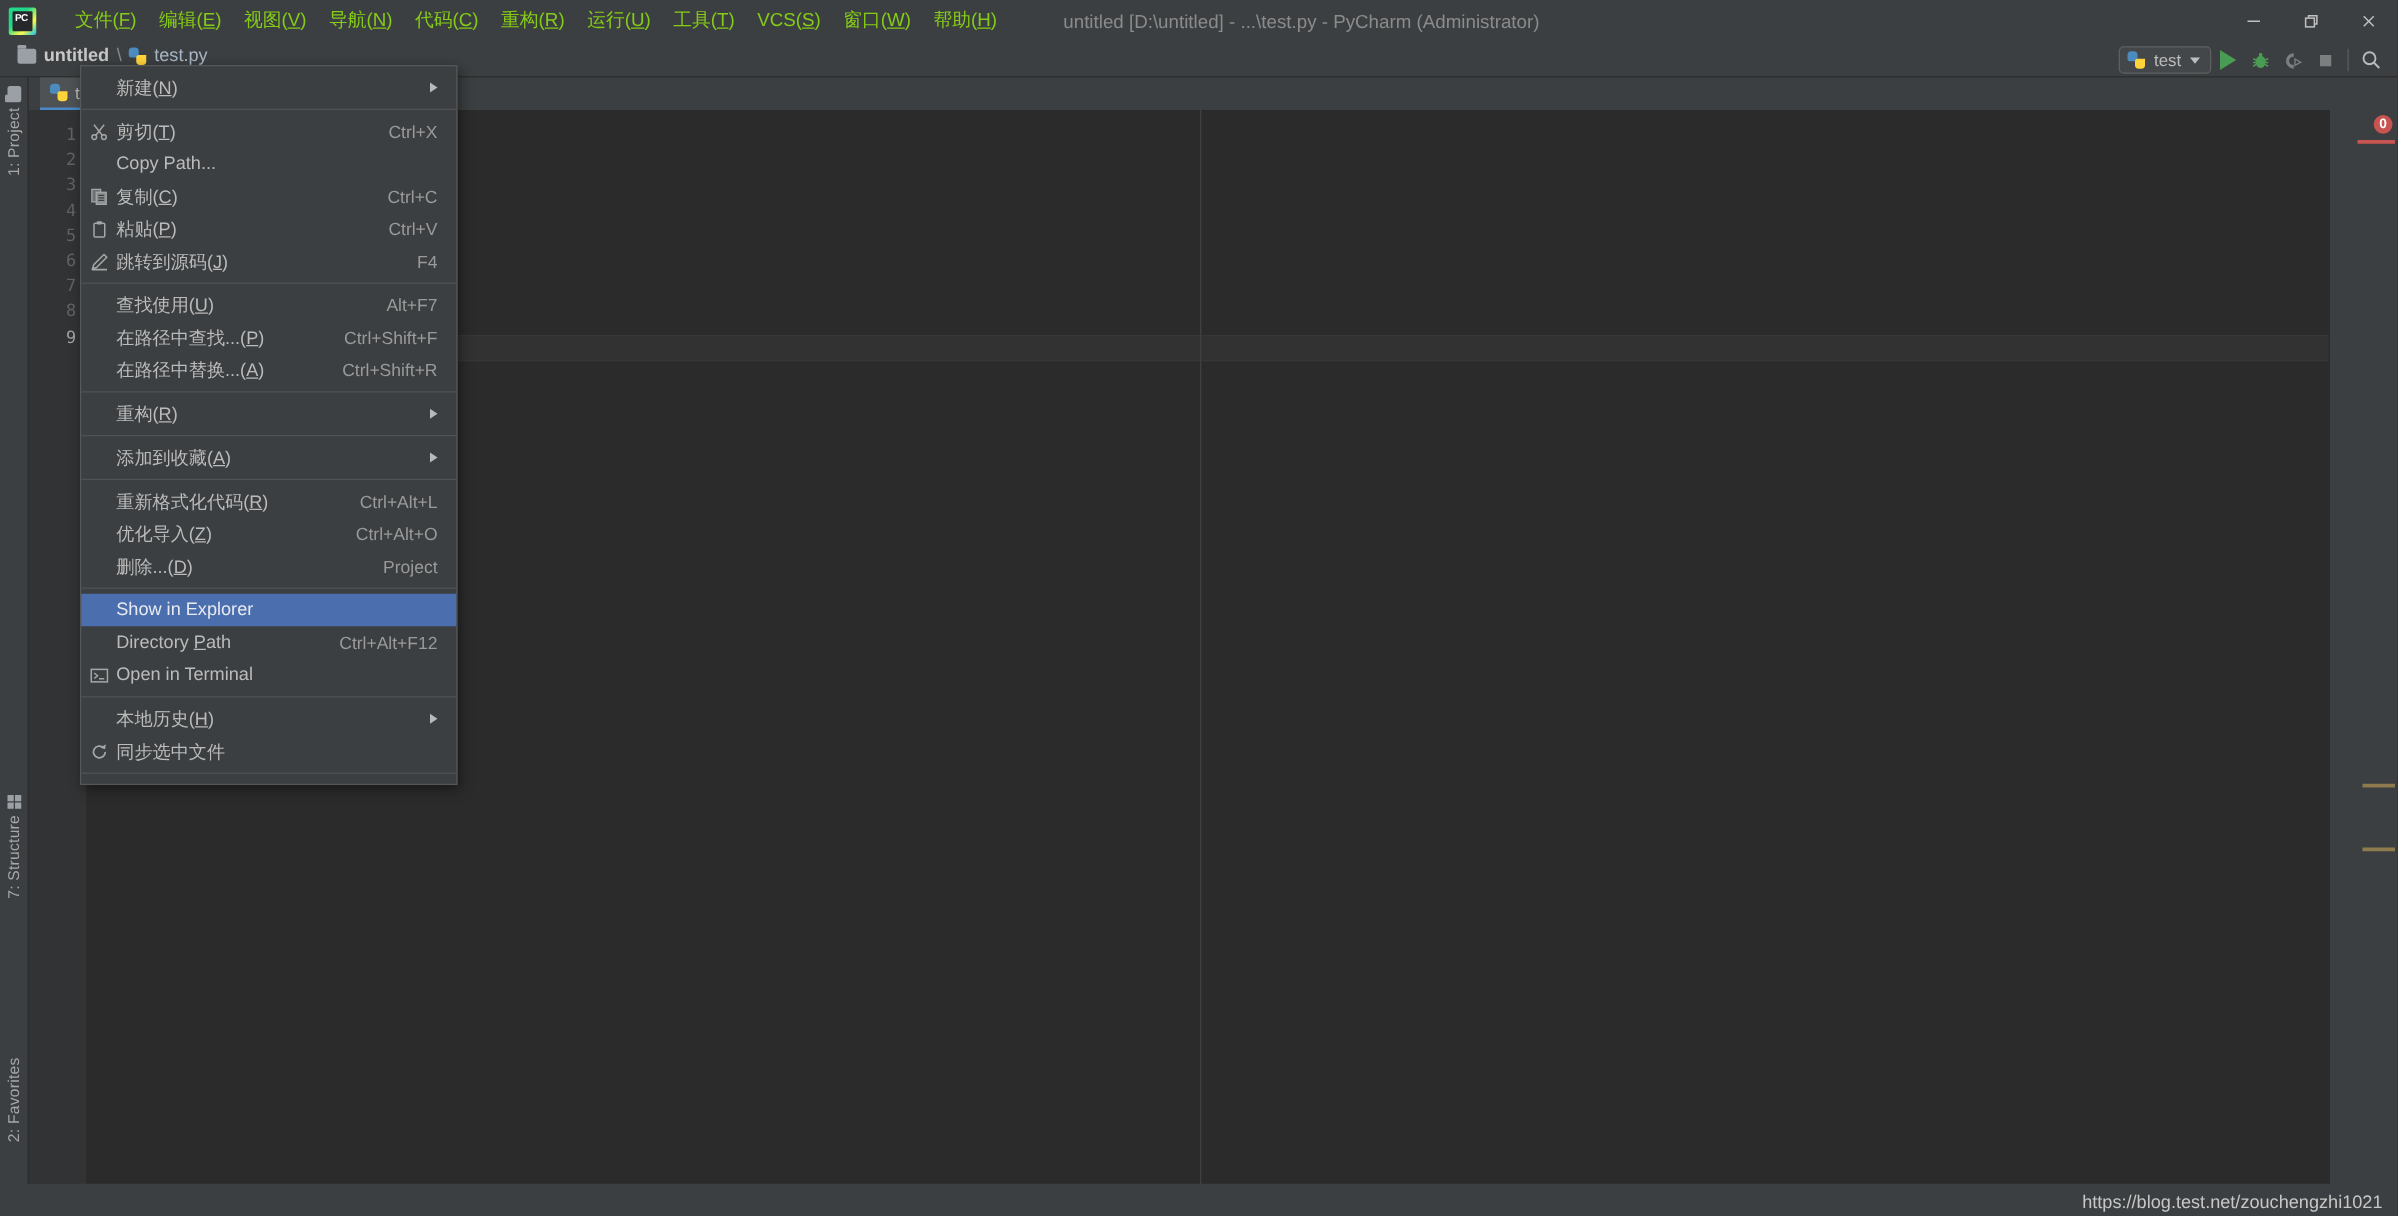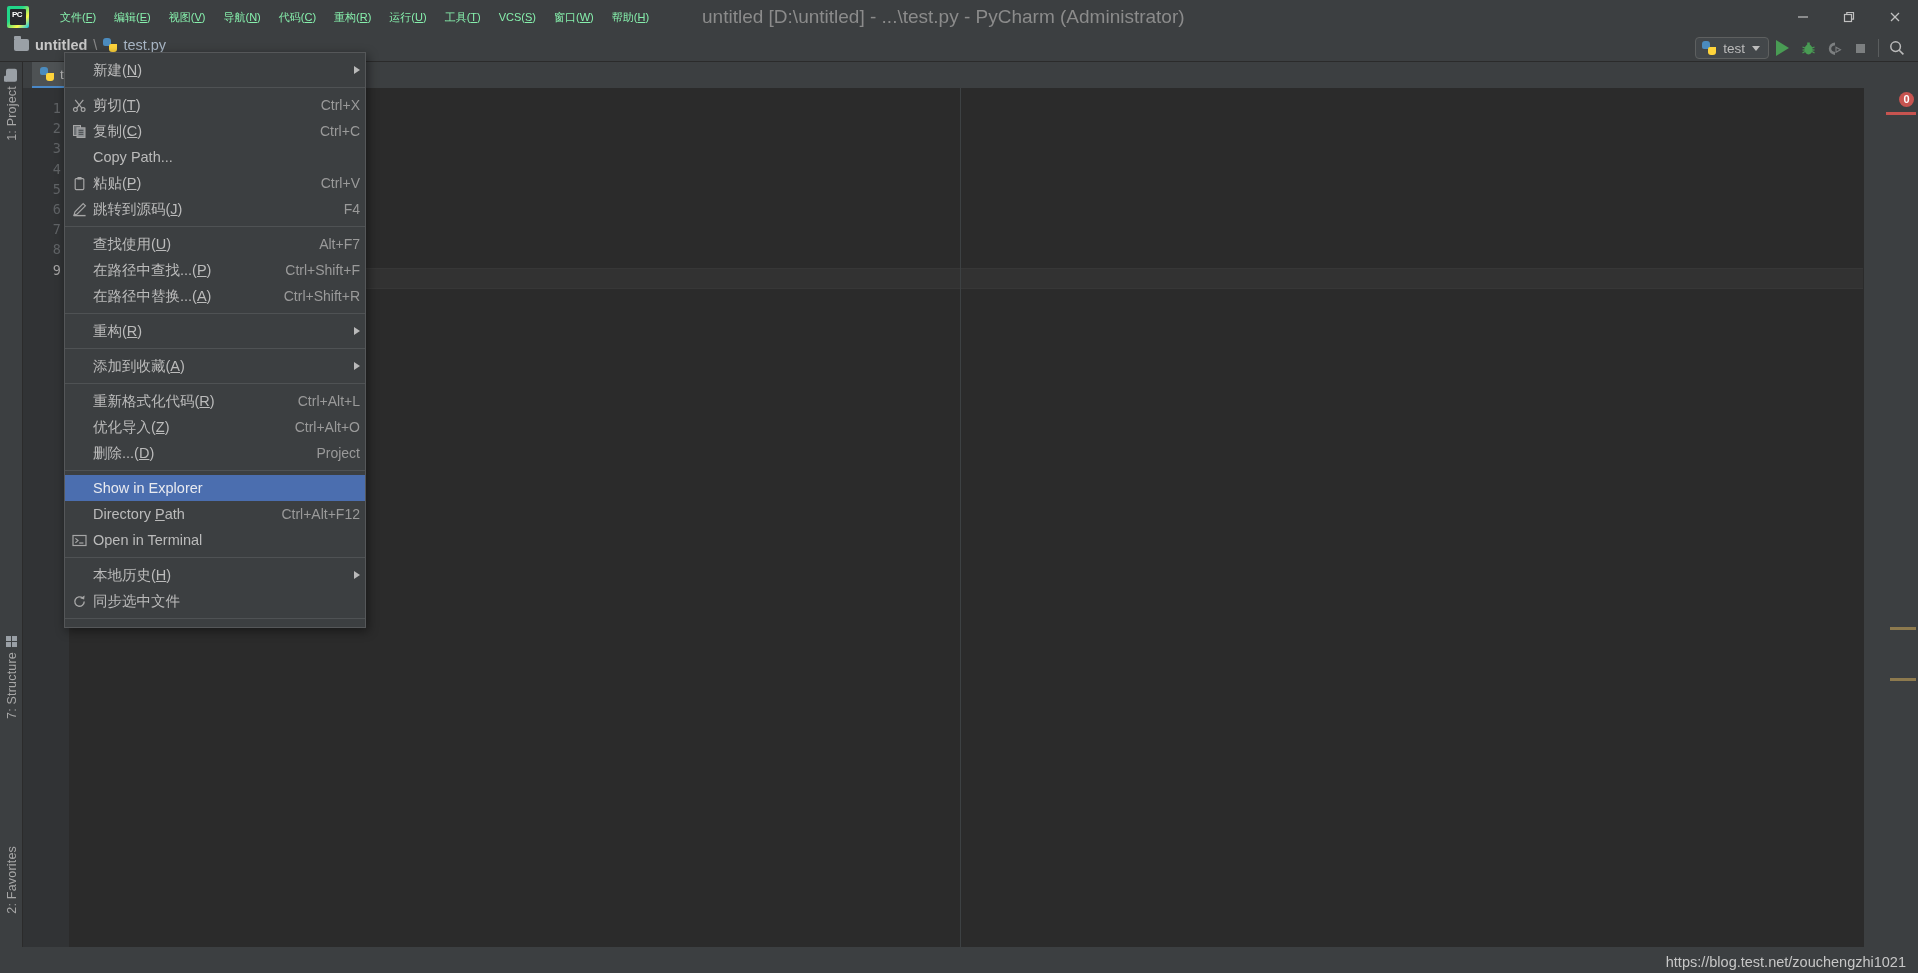--- a/index.html
+++ b/index.html
@@ -27,25 +27,25 @@
     content: ""; position: absolute; left: 3px; top: 3px; right: 3px; bottom: 3px;
     background: #27282c; border-radius: 1px;
   }
   .pc-logo .pcg {
     position: absolute; z-index: 2; left: 5px; top: 4px;
     color: #fff; font-size: 8px; font-weight: bold; letter-spacing: -0.5px;
     font-family: "Liberation Sans", sans-serif;
   }
   .menu-strip { display: flex; align-items: center; height: 34px; }
   .menu-strip .mi {
-    color: #86efac; font-size: 11px; padding: 4px 9px; line-height: 18px;
+    color: #84cc16; font-size: 15px; padding: 4px 9px; line-height: 18px;
     white-space: nowrap; cursor: default;
   }
   .win-title {
-    color: #8b8b8b; font-size: 19px; margin-left: 32px; white-space: nowrap;
+    color: #8b8b8b; font-size: 15px; margin-left: 32px; white-space: nowrap;
   }
   .win-ctrls {
     position: absolute; right: 0; top: 0; height: 34px; display: flex; align-items: center;
   }
   .win-btn {
     width: 46px; height: 34px; display: flex; align-items: center; justify-content: center;
     color: #c0c0c0;
   }
 
   
@@ -188,21 +188,21 @@
 
   
   .ctxmenu {
     position: absolute; left: 64px; top: 52px; width: 302px;
     background: #3c3f41; border: 1px solid #555759;
     box-shadow: 2px 3px 10px rgba(0,0,0,.45);
     padding: 4px 0; z-index: 50;
   }
   .cm-item {
     position: relative; display: flex; align-items: center;
-    height: 26px; padding: 0 5px 0 0; color: #bbbbbb; font-size: 14.5px;
+    height: 26px; padding: 0 15px 0 0; color: #bbbbbb; font-size: 14.5px;
     cursor: default; white-space: nowrap;
   }
   .cm-item.sel { background: #4b6eaf; color: #e8eaf0; }
   .cm-ico {
     width: 28px; min-width: 28px; height: 26px; display:flex;
     align-items:center; justify-content:center; color:#a6a6a6;
   }
   .cm-label { flex: 1; }
   .cm-label u { text-decoration: underline; }
   .cm-key { color: #9a9a9a; font-size: 14px; margin-left: 24px; }
@@ -381,39 +381,39 @@
             <circle cx="3.4" cy="11.6" r="1.9" fill="none" stroke="currentColor" stroke-width="1.2"></circle>
             <circle cx="11.1" cy="11.6" r="1.9" fill="none" stroke="currentColor" stroke-width="1.2"></circle>
             <line x1="4.7" y1="10.2" x2="11.3" y2="1.8" stroke="currentColor" stroke-width="1.2"></line>
             <line x1="9.8" y1="10.2" x2="3.2" y2="1.8" stroke="currentColor" stroke-width="1.2"></line>
           </svg>
         </span>
         <span class="cm-label">剪切(<u>T</u>)</span>
         <span class="cm-key">Ctrl+X</span>
       </div>
       <div class="cm-item">
+        <span class="cm-ico"></span>
+        <span class="cm-label">Copy Path...</span>
+      </div>
+      <div class="cm-item">
         <span class="cm-ico">
           <svg width="15" height="15" viewBox="0 0 15 15">
             <rect x="1.5" y="1.5" width="7" height="10" fill="#6d7174" stroke="currentColor" stroke-width="1"></rect>
             <rect x="5" y="3.8" width="8" height="9.7" fill="#8d9194" stroke="currentColor" stroke-width="1"></rect>
             <g stroke="#3c3f41" stroke-width="0.9">
               <line x1="6.6" y1="6.3" x2="11.4" y2="6.3"></line>
               <line x1="6.6" y1="8.3" x2="11.4" y2="8.3"></line>
               <line x1="6.6" y1="10.3" x2="11.4" y2="10.3"></line>
             </g>
           </svg>
         </span>
         <span class="cm-label">复制(<u>C</u>)</span>
         <span class="cm-key">Ctrl+C</span>
       </div>
       <div class="cm-item">
-        <span class="cm-ico"></span>
-        <span class="cm-label">Copy Path...</span>
-      </div>
-      <div class="cm-item">
         <span class="cm-ico">
           <svg width="15" height="15" viewBox="0 0 15 15">
             <rect x="3.2" y="2.6" width="8.6" height="11" rx="1" fill="none" stroke="currentColor" stroke-width="1.2"></rect>
             <rect x="5.4" y="1" width="4.2" height="2.6" rx="0.6" fill="currentColor"></rect>
           </svg>
         </span>
         <span class="cm-label">粘贴(<u>P</u>)</span>
         <span class="cm-key">Ctrl+V</span>
       </div>
       <div class="cm-item">

